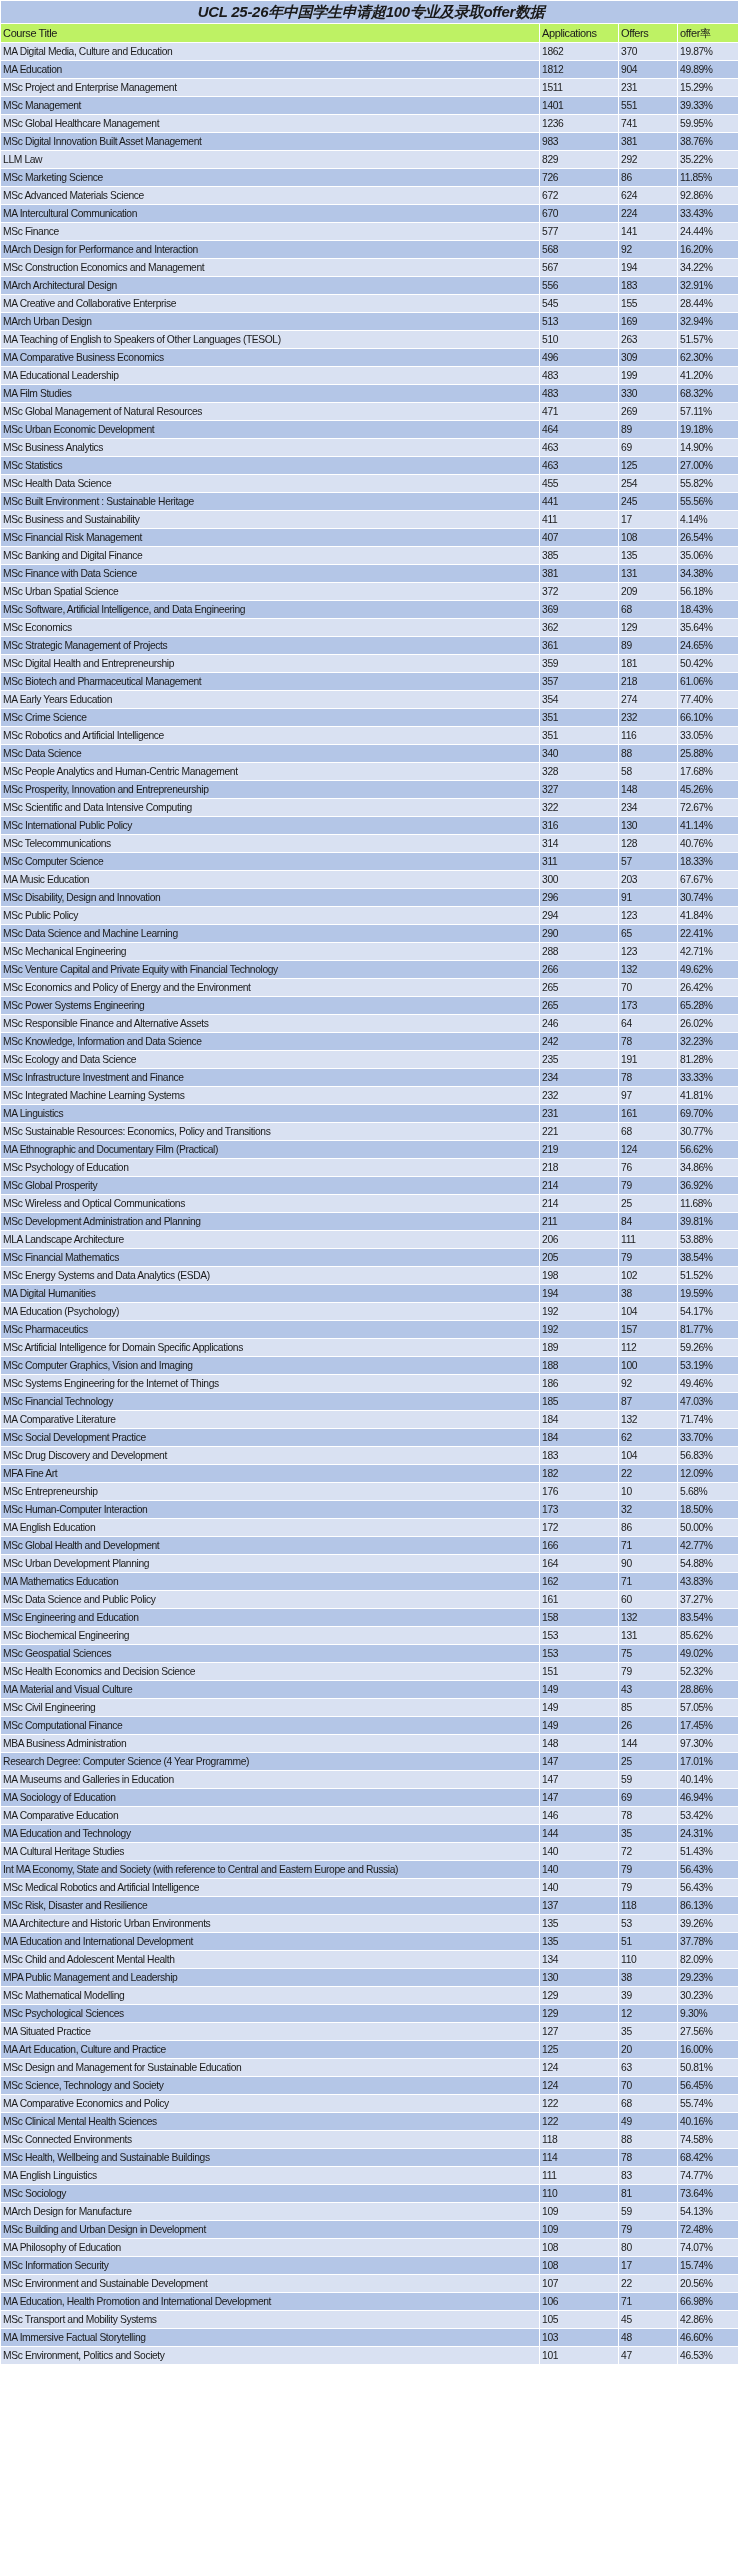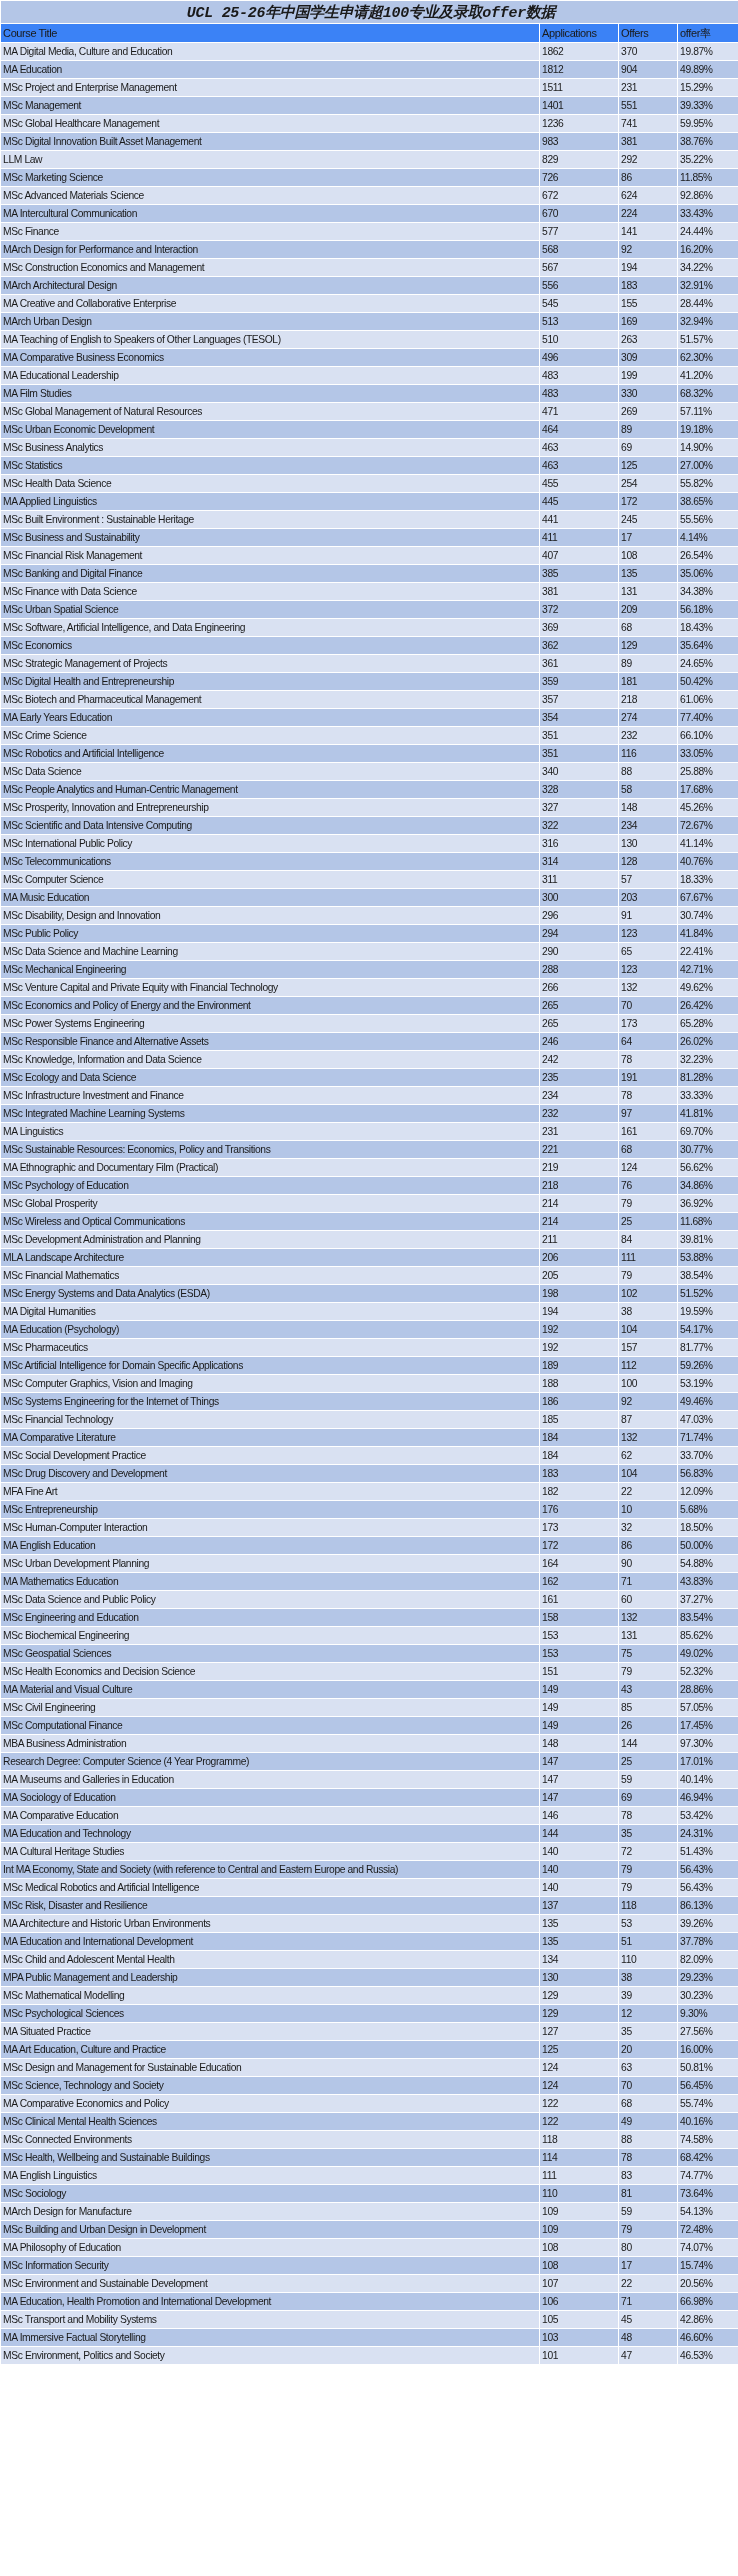--- a/index.html
+++ b/index.html
@@ -1,21 +1,21 @@
 <!DOCTYPE html>
 <html style="font-size:11px"><head>
 <meta charset="utf-8">
 <style>
   html, body { margin: 0; padding: 0; background: #ffffff; }
   body { width: 738px; height: 2576px; overflow: hidden; font-family: "Liberation Sans", "DejaVu Sans", sans-serif; }
   .sheet { width: 738px; }
   table { border-collapse: collapse; width: 738px; table-layout: fixed; }
   td, th { padding: 0 0 0 2.1px; border: 0.7px solid #ffffff; font-weight: normal; text-align: left; color: #1a1a1a; white-space: nowrap; overflow: hidden; font-size: 10.3px; letter-spacing: -0.4px; }
-  .title-row td { height: 22px; background: #b4c6e7; text-align: center; font-size: 15px; font-weight: bold; font-style: italic; letter-spacing: -0.3px; font-family: Liberation Mono, monospace; }
-  .head-row th { height: 18px; background: #3b82f6; font-size: 11px; }
+  .title-row td { height: 22px; background: #b4c6e7; text-align: center; font-size: 15px; font-weight: bold; font-style: italic; letter-spacing: -0.3px; }
+  .head-row th { height: 18px; background: #bef264; font-size: 11px; }
   tbody tr.data td { height: 17px; }
   tbody tr.data:nth-child(odd) td { background: #d9e1f2; }
   tbody tr.data:nth-child(even) td { background: #b4c6e7; }
   col.c1 { width: 539px; } col.c2 { width: 79px; } col.c3 { width: 59px; } col.c4 { width: 62px; }
 </style>
 </head>
 <body>
 
 <div class="sheet">
   <table>
@@ -181,26 +181,20 @@
           <td>125</td>
           <td>27.00%</td>
         </tr>
         <tr class="data">
           <td>MSc Health Data Science</td>
           <td>455</td>
           <td>254</td>
           <td>55.82%</td>
         </tr>
         <tr class="data">
-          <td>MA Applied Linguistics</td>
-          <td>445</td>
-          <td>172</td>
-          <td>38.65%</td>
-        </tr>
-        <tr class="data">
           <td>MSc Built Environment : Sustainable Heritage</td>
           <td>441</td>
           <td>245</td>
           <td>55.56%</td>
         </tr>
         <tr class="data">
           <td>MSc Business and Sustainability</td>
           <td>411</td>
           <td>17</td>
           <td>4.14%</td>
@@ -533,20 +527,26 @@
           <td>MSc Human-Computer Interaction</td>
           <td>173</td>
           <td>32</td>
           <td>18.50%</td>
         </tr>
         <tr class="data">
           <td>MA English Education</td>
           <td>172</td>
           <td>86</td>
           <td>50.00%</td>
+        </tr>
+        <tr class="data">
+          <td>MSc Global Health and Development</td>
+          <td>166</td>
+          <td>71</td>
+          <td>42.77%</td>
         </tr>
         <tr class="data">
           <td>MSc Urban Development Planning</td>
           <td>164</td>
           <td>90</td>
           <td>54.88%</td>
         </tr>
         <tr class="data">
           <td>MA Mathematics Education</td>
           <td>162</td>

